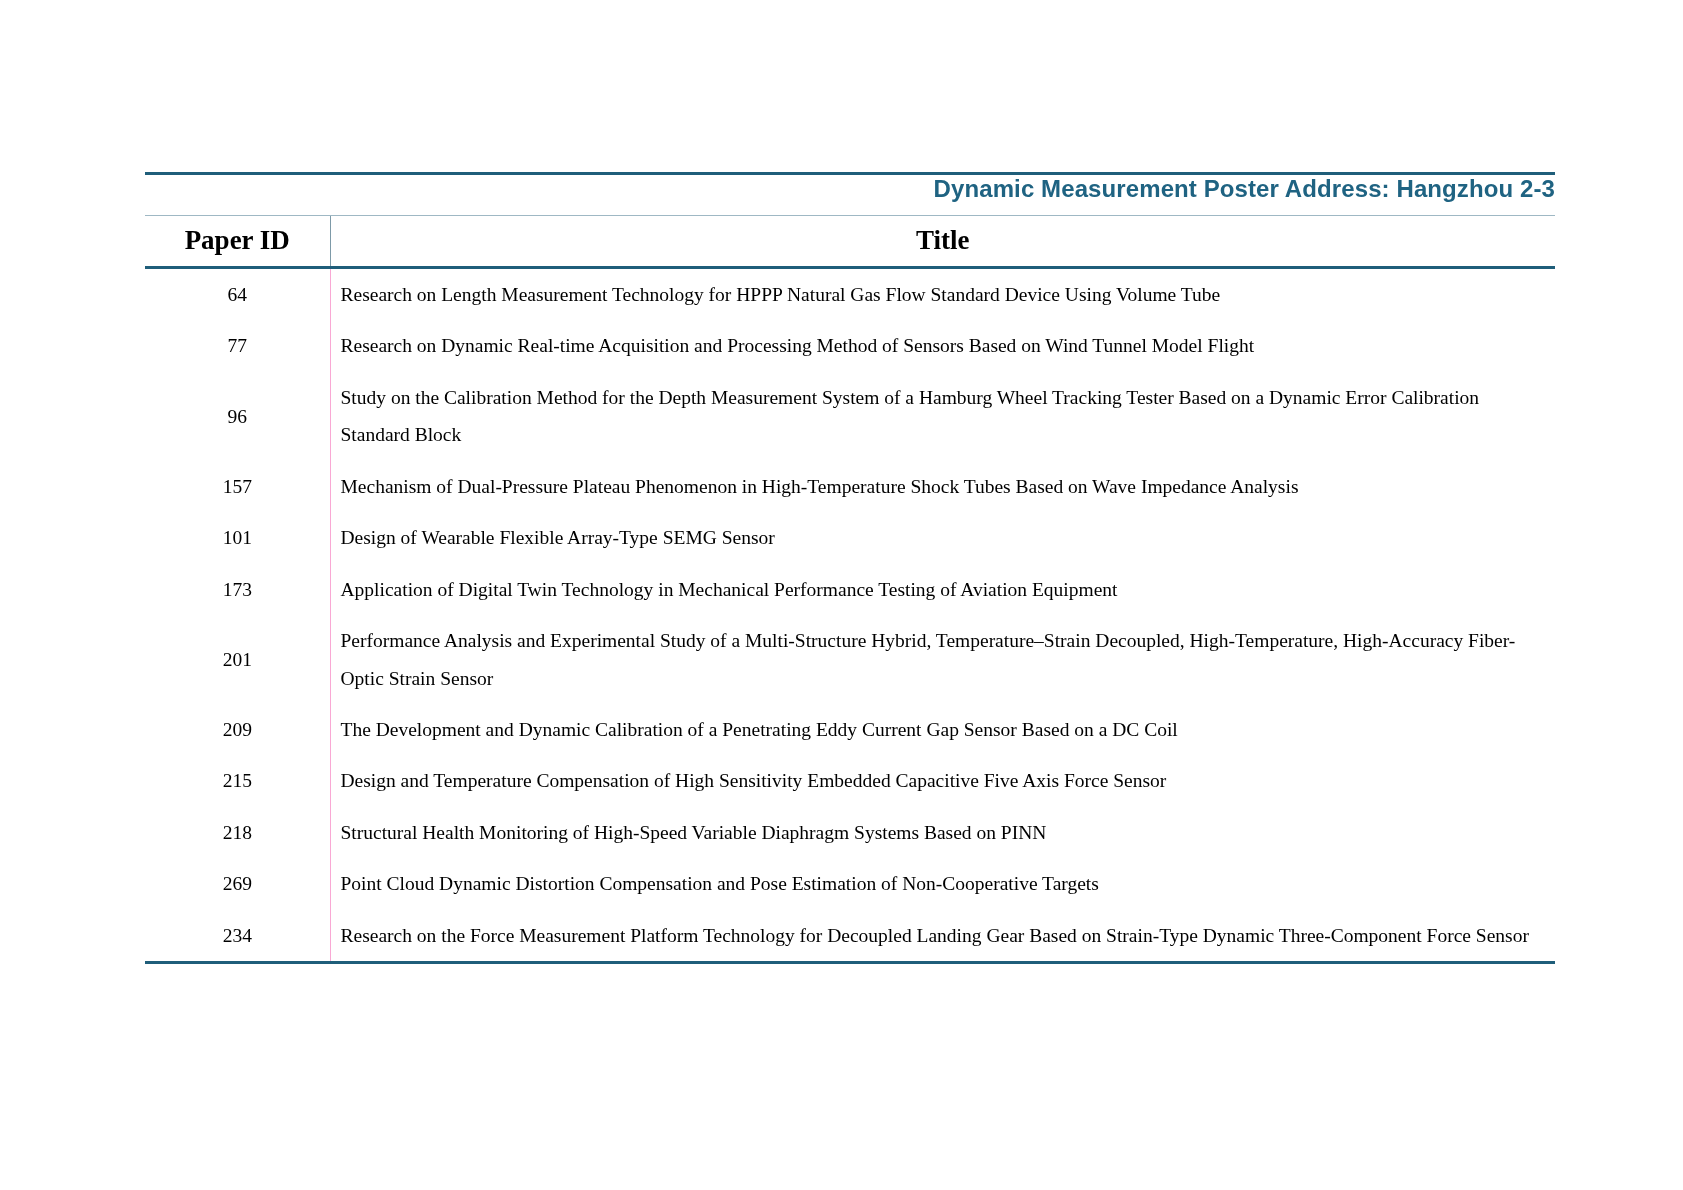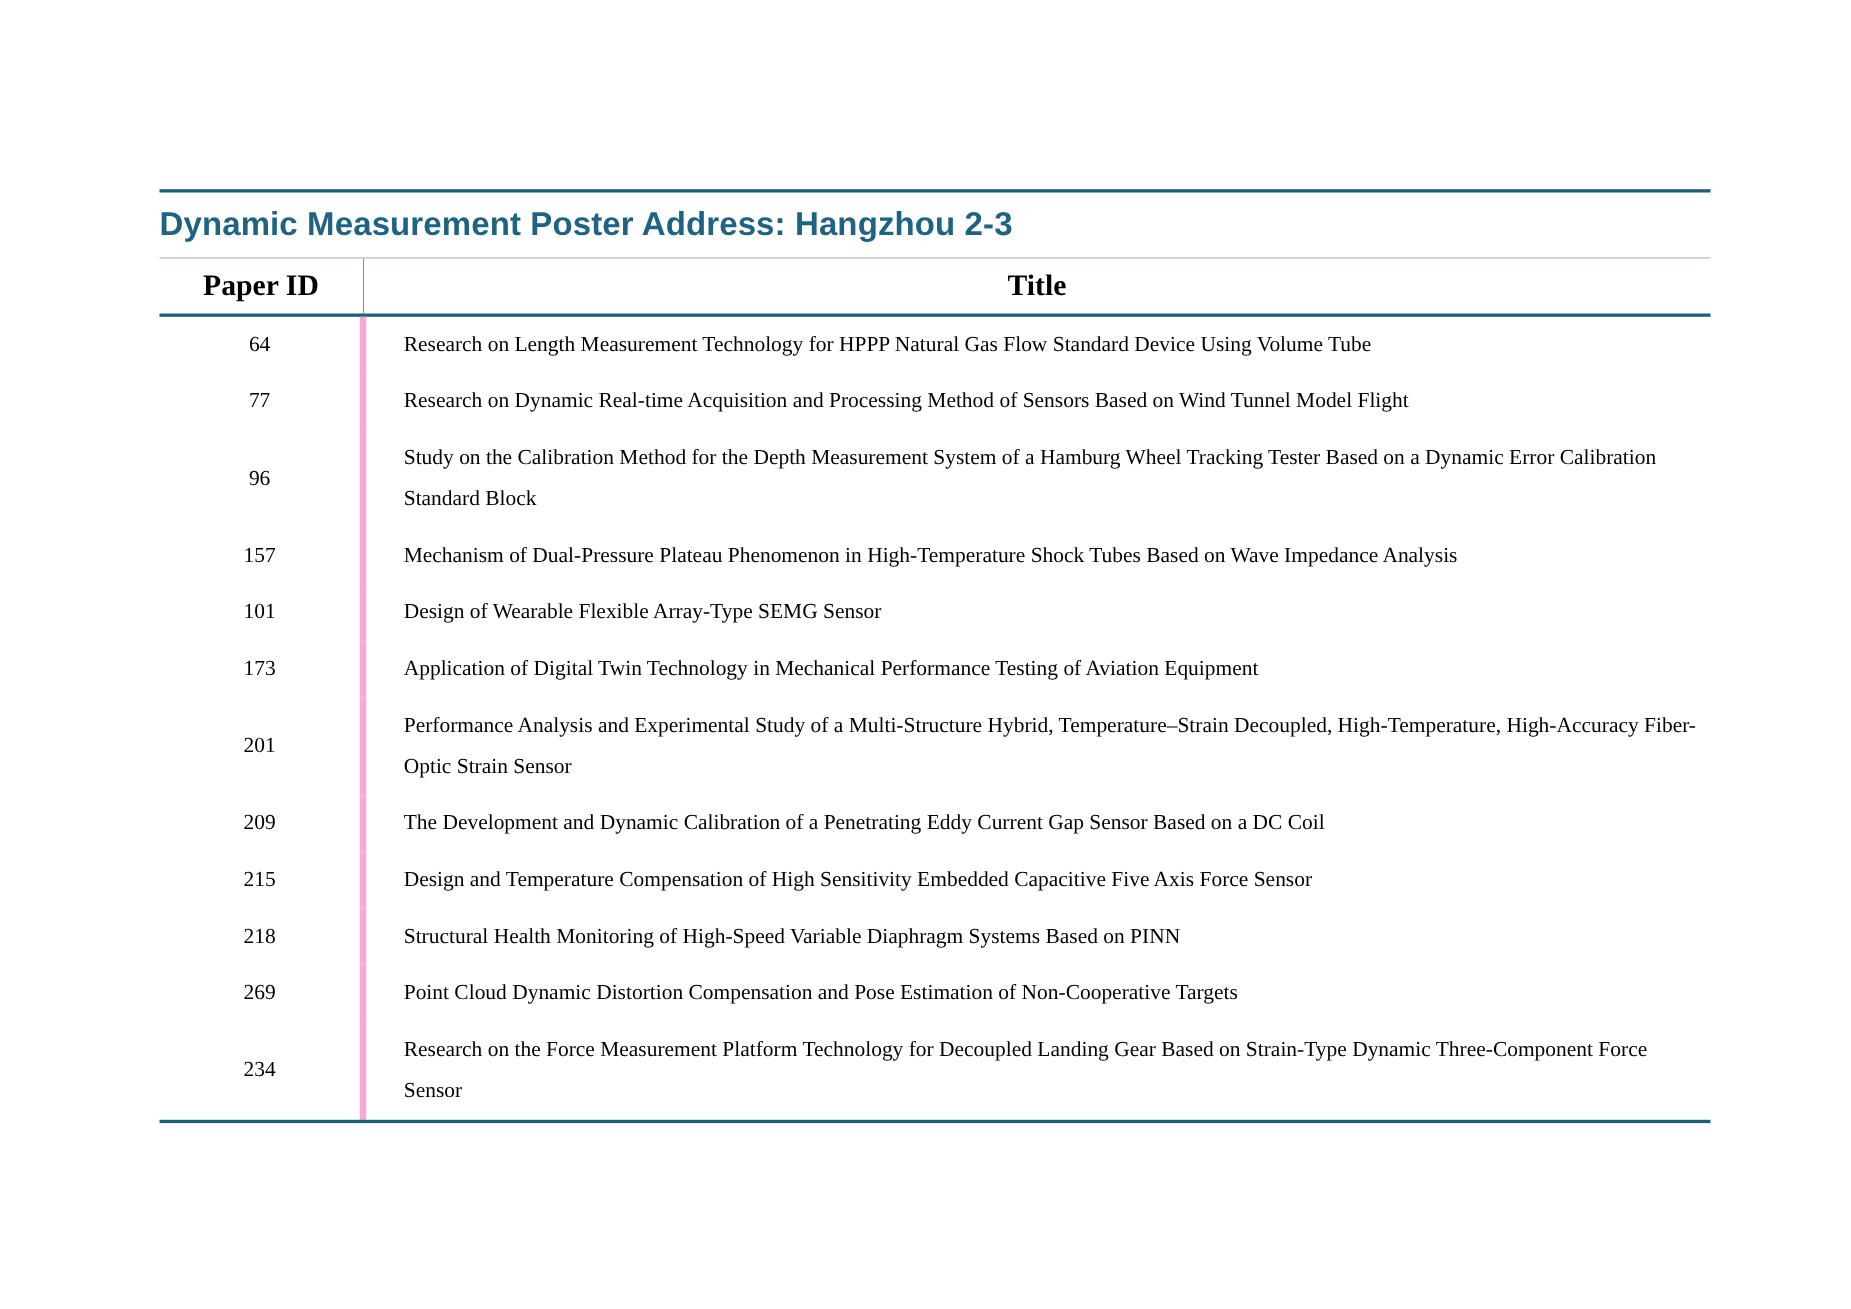--- a/index.html
+++ b/index.html
@@ -32,26 +32,26 @@
   }
   .rule-thin {
     border-top: 1px solid #9fb8c4;
     width: 100%;
   }
   .rule-bottom {
     border-top: 3px solid #1f5e7a;
     width: 100%;
   }
   .title {
-    text-align: left;
+    text-align: right;
     color: #1f6382;
     font-family: "Liberation Sans", sans-serif;
     font-weight: bold;
-    font-size: 30px;
-    padding: 13px 0 12px 0;
+    font-size: 24px;
+    padding: 0 0 12px 0;
     letter-spacing: 0.1px;
   }
   table.tbl {
     width: 100%;
     border-collapse: collapse;
     table-layout: fixed;
   }
   table.tbl col.c-id { width: 185px; }
   table.tbl col.c-title { width: auto; }
 
@@ -67,26 +67,26 @@
     border-right: 1px solid #7d9aa8;
   }
   tbody td {
     font-size: 19.5px;
     line-height: 1.92;
     padding: 7px 0;
     vertical-align: middle;
   }
   tbody td.td-id {
     text-align: center;
-    border-right: 6px solid #f9a8d4;
+    border-right: 1px solid #f9a8d4;
     padding-left: 0;
     padding-right: 0;
   }
   tbody td.td-title {
-    padding-left: 34px;
+    padding-left: 10px;
     padding-right: 10px;
     text-align: left;
   }
 </style>
 </head>
 <body>
 
 <div class="page">
   <div class="doc">
 

